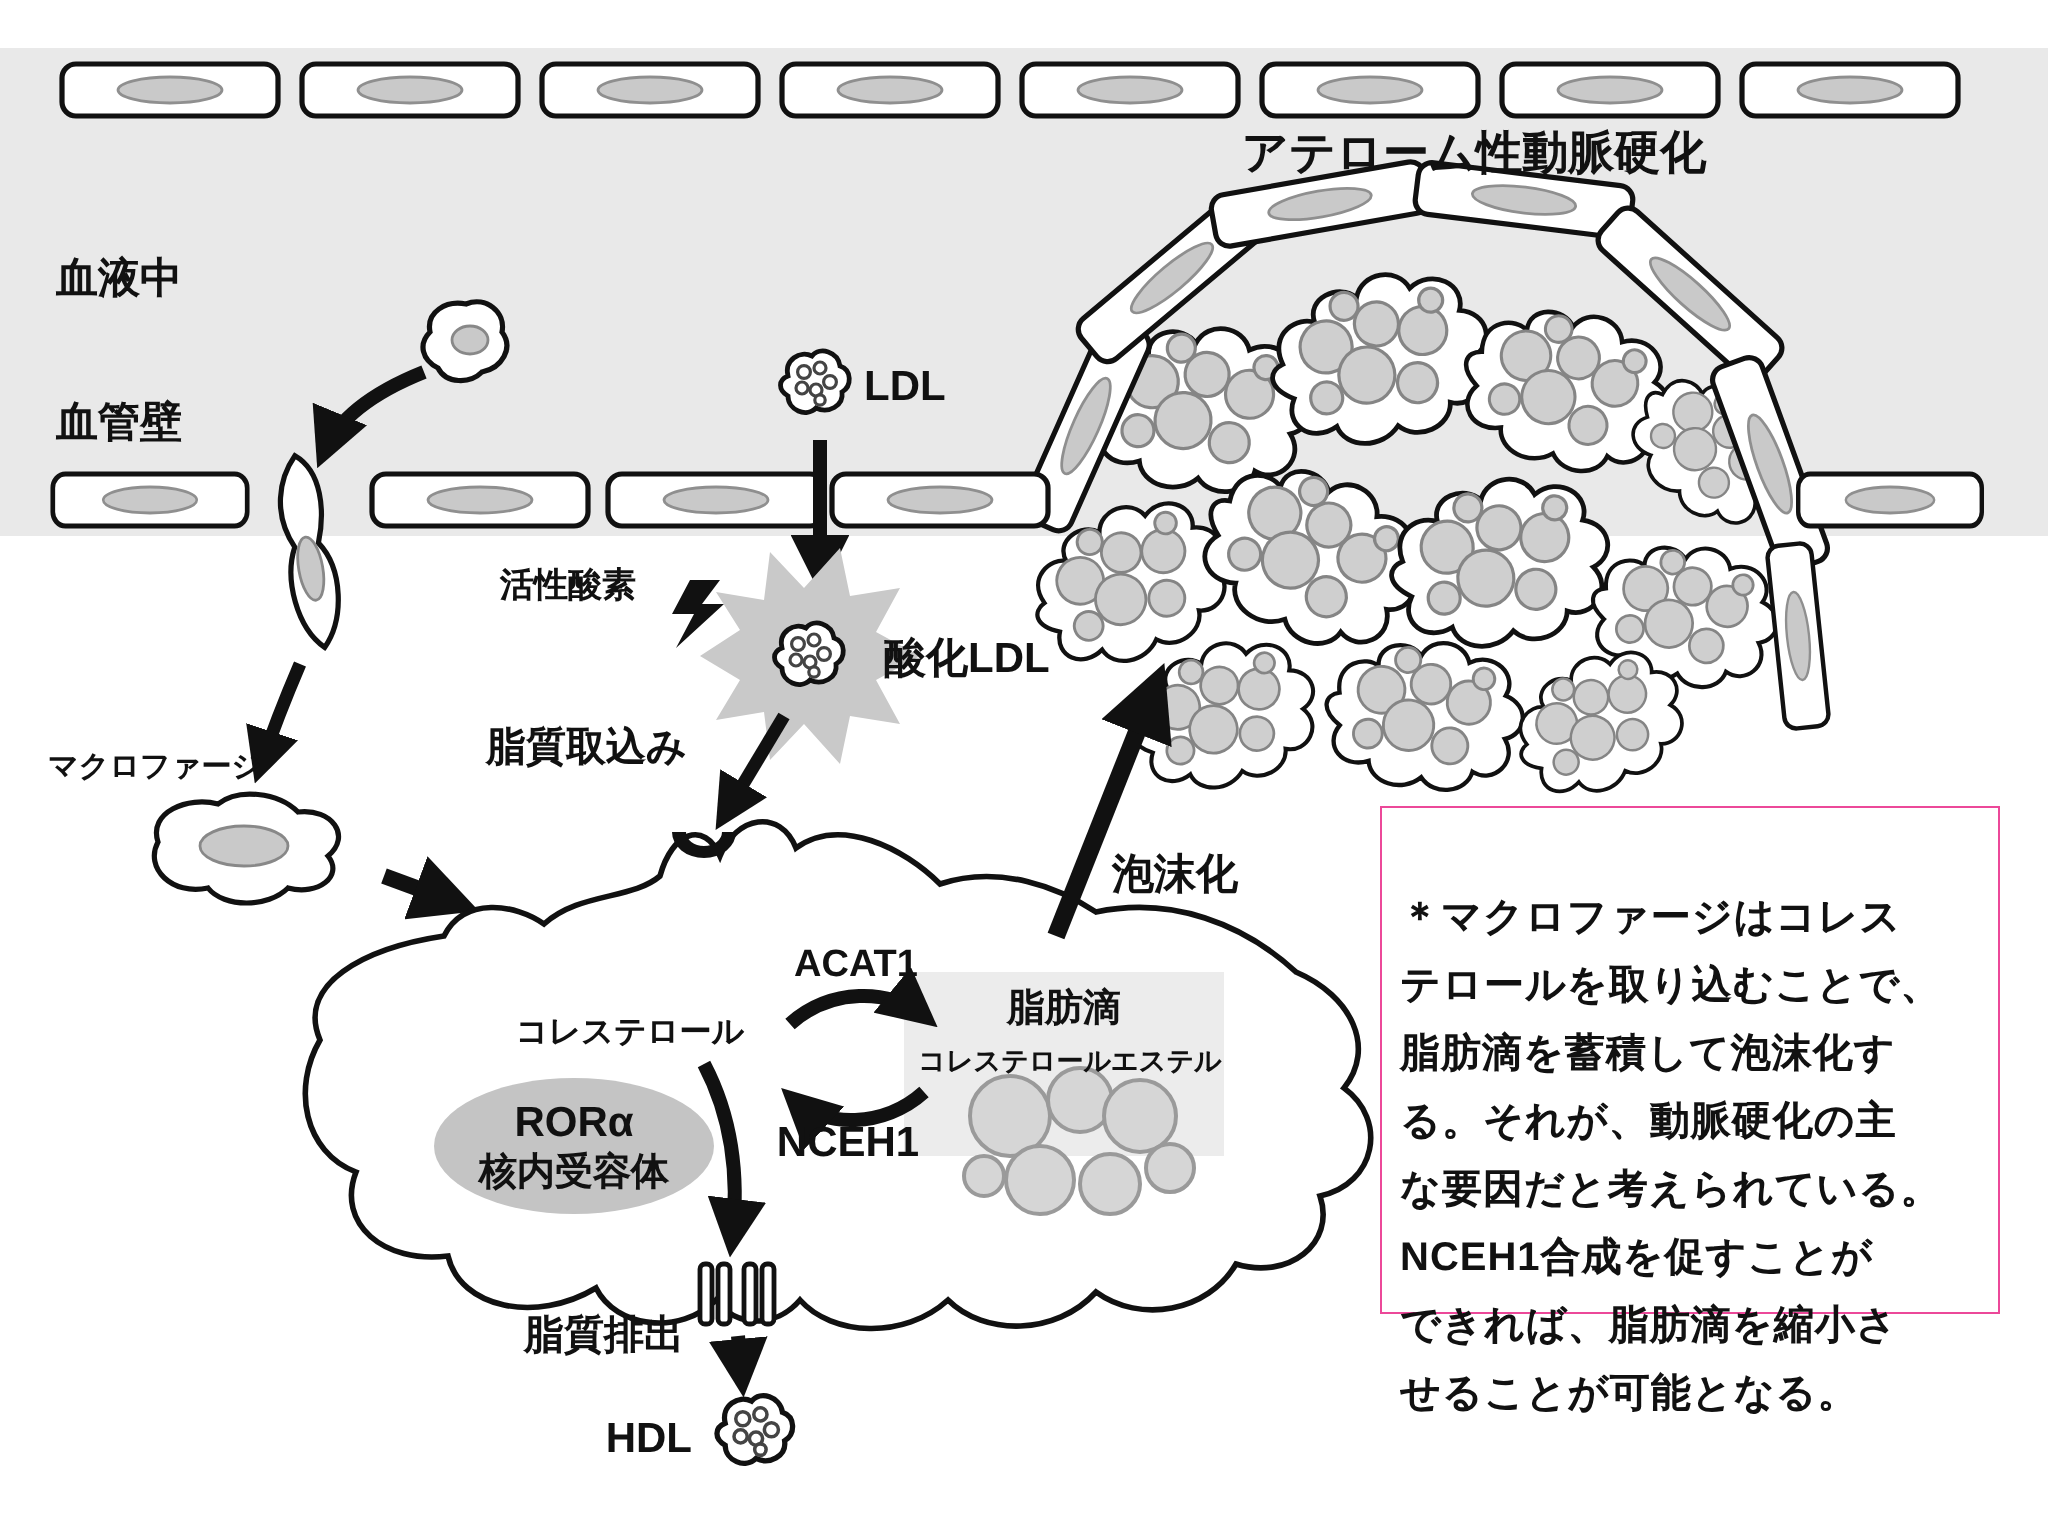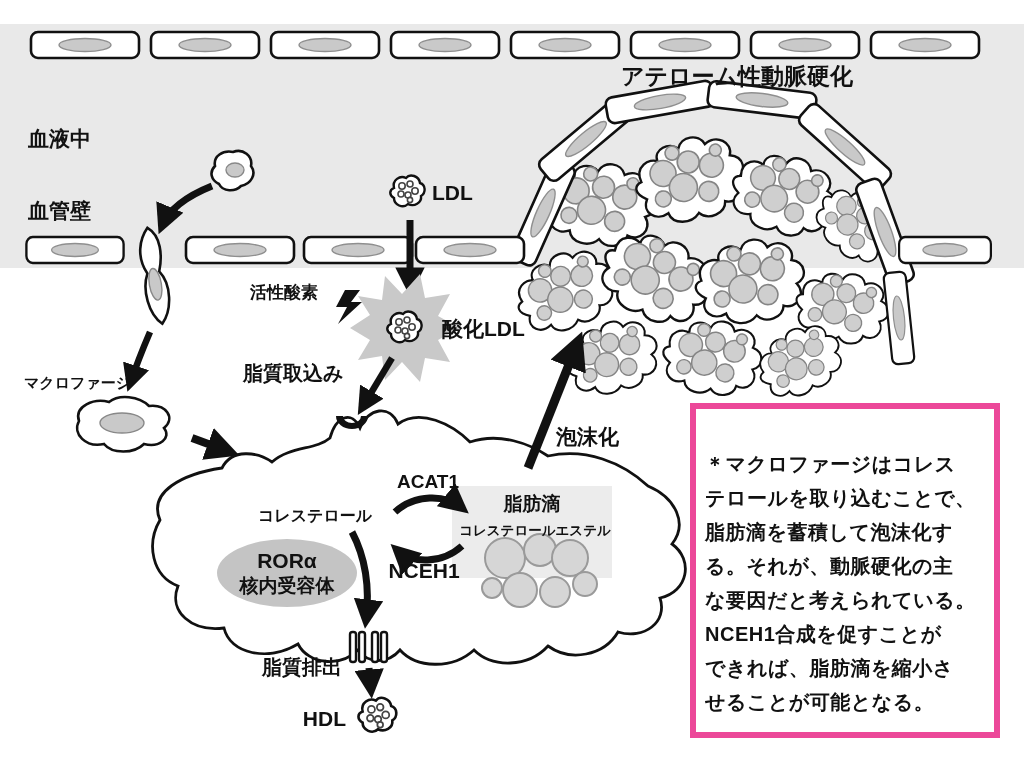--- a/index.html
+++ b/index.html
@@ -1,19 +1,19 @@
 <!DOCTYPE html>
 <html><head>
 <meta charset="utf-8">
 <style>
   html,body{margin:0;padding:0;background:#fff;width:1024px;height:768px;overflow:hidden}
   .stage{position:relative;width:1024px;height:768px;font-family:"Liberation Sans","DejaVu Sans",sans-serif;color:#111}
   svg{position:absolute;left:0;top:0}
   text{font-family:"Liberation Sans","DejaVu Sans",sans-serif;fill:#111;font-weight:700}
-  .note{position:absolute;left:690px;top:403px;width:310px;height:335px;border:6px solid #ec4899;
+  .note{position:absolute;left:690px;top:403px;width:310px;height:254px;border:1px solid #ec4899;
         box-sizing:border-box;padding:4px 9px;font-size:20px;line-height:34px;font-weight:600;
         color:#111;white-space:pre-line;letter-spacing:.5px;background:#fff}
 </style>
 </head>
 <body>
 
 <div class="stage">
 
 <svg width="1024" height="768" viewBox="0 0 1024 768">
   <defs>

